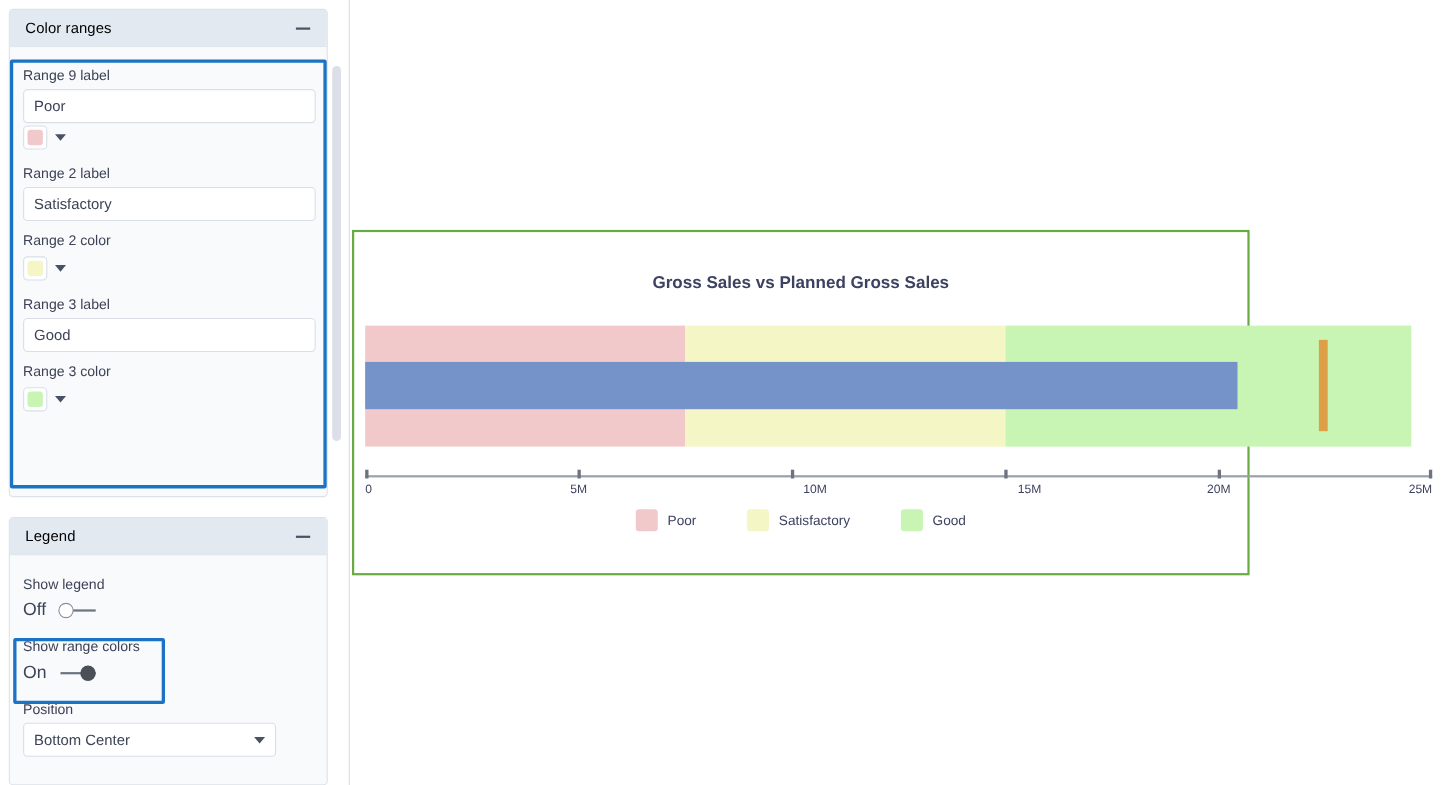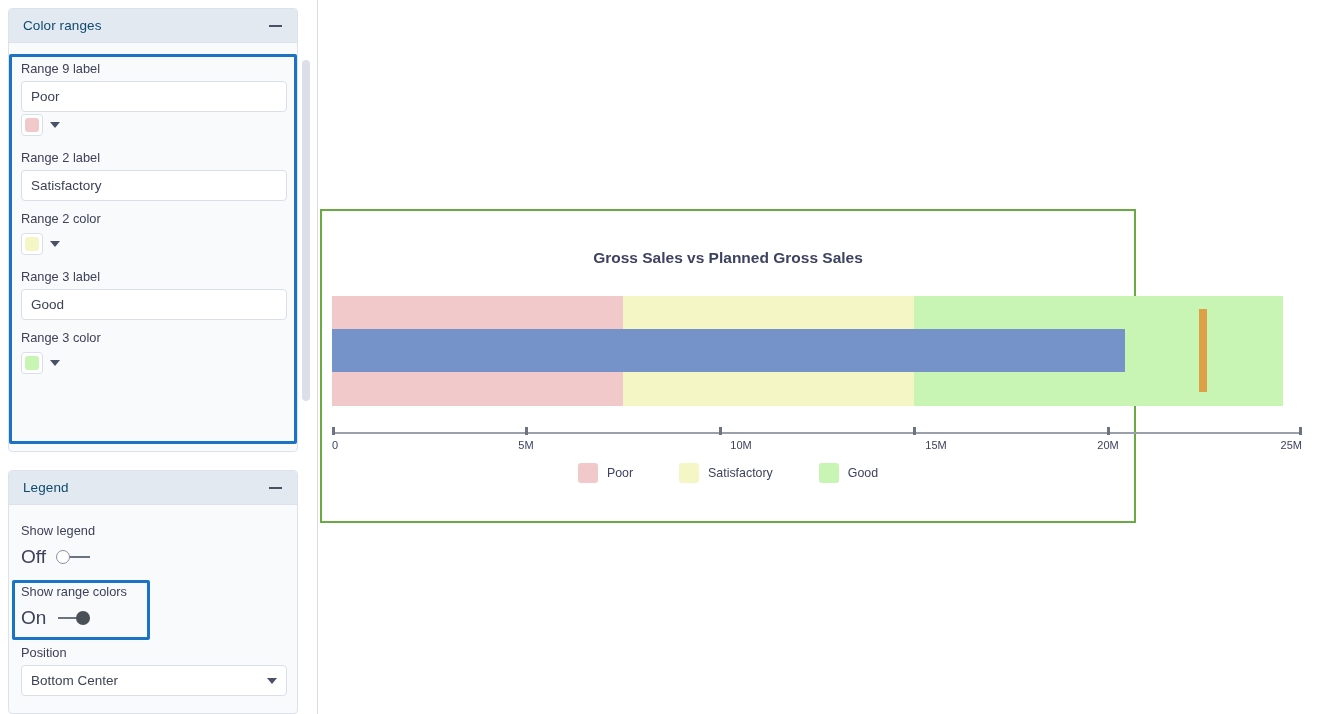--- a/index.html
+++ b/index.html
@@ -30,21 +30,21 @@
   .panel-header {
     height: 34px;
     background: #e3e9f1;
     border-bottom: 1px solid #dde2ea;
     border-radius: 3px 3px 0 0;
     display: flex; align-items: center;
     padding: 0 14px;
     justify-content: space-between;
   }
   .panel-title {
-    font-size: 13.5px; color: #0c4a6e; letter-spacing: .1px;
+    font-size: 13.5px; color: #000000; letter-spacing: .1px;
   }
   .collapse-icon {
     width: 15px; height: 15px; position: relative; cursor: pointer;
   }
   .collapse-icon::before {
     content: ""; position: absolute; left: 1px; top: 7px;
     width: 13px; height: 1.5px; background: #4a5167;
   }
   .panel-body { padding: 8px 0 10px 0; }
 
@@ -95,42 +95,42 @@
     border-radius: 2px;
     pointer-events: none;
     z-index: 12;
   }
 
   
   .toggle-row {
     display: flex; align-items: center; gap: 10px;
     padding: 3px 12px 6px 12px;
   }
-  .toggle-state { font-size: 19px; color: #3c4257; min-width: 22px; }
+  .toggle-state { font-size: 16px; color: #3c4257; min-width: 22px; }
   .switch {
     position: relative; width: 36px; height: 16px; cursor: pointer;
   }
   .switch .track {
     position: absolute; left: 2px; top: 7px;
     width: 32px; height: 2px; background: #6b7280;
   }
   .switch .knob {
     position: absolute; top: 1px;
     width: 14px; height: 14px; border-radius: 50%;
   }
   .switch.off .knob {
     left: 0; background: #ffffff; border: 1.6px solid #8a8f9b;
   }
   .switch.on .knob {
     left: 20px; background: #4a5058; border: none;
   }
 
   .select-input {
     display: block; margin: 0 12px;
-    width: 266px; height: 31px;
+    width: 230px; height: 31px;
     border: 1px solid #d9dee7; border-radius: 4px;
     background: #ffffff;
     font-size: 13.5px; color: #3c4257;
     padding: 0 9px;
     display: flex; align-items: center; justify-content: space-between;
     cursor: pointer;
   }
   .select-caret {
     width: 0; height: 0;
     border-left: 5px solid transparent;

